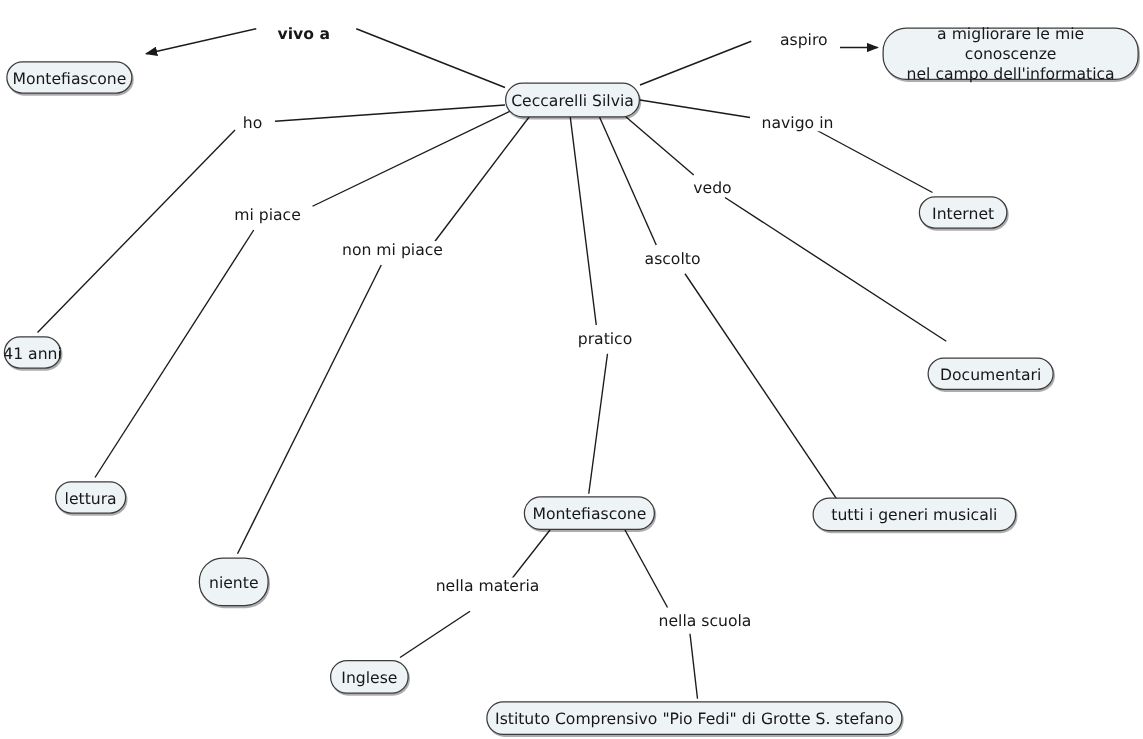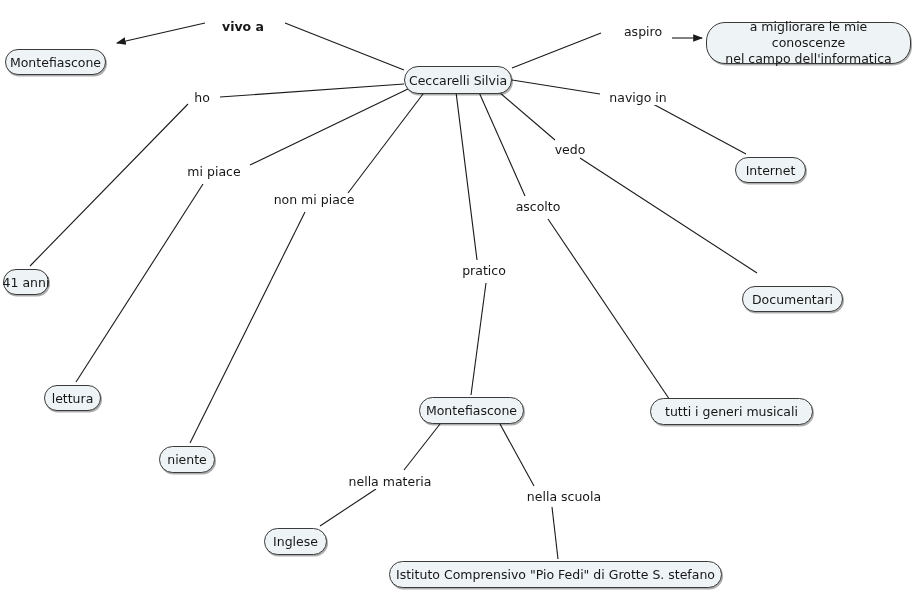--- a/index.html
+++ b/index.html
@@ -97,31 +97,31 @@
   <div id="label-layer">
       <div class="link-label" style="left: 243px; top: 27px; font-weight: bold;">vivo a</div>
       <div class="link-label" style="left: 643px; top: 32px;">aspiro</div>
       <div class="link-label" style="left: 202px; top: 98px;">ho</div>
       <div class="link-label" style="left: 214px; top: 172px;">mi piace</div>
       <div class="link-label" style="left: 314px; top: 200px;">non mi piace</div>
       <div class="link-label" style="left: 484px; top: 271px;">pratico</div>
       <div class="link-label" style="left: 538px; top: 207px;">ascolto</div>
       <div class="link-label" style="left: 570px; top: 150px;">vedo</div>
       <div class="link-label" style="left: 638px; top: 98px;">navigo in</div>
-      <div class="link-label" style="left: 390px; top: 482px;">nella materia</div>
+      <div class="link-label" style="left: 390px; top: 469px;">nella materia</div>
       <div class="link-label" style="left: 546px; top: 497px; margin-left: 18px;">nella scuola</div>
     </div>
   <div id="node-layer">
       <div class="node" style="left: 404px; top: 66px; width: 108px; height: 28px;">Ceccarelli Silvia</div>
       <div class="node" style="left: 5px; top: 49px; width: 101px; height: 26px;">Montefiascone</div>
       <div class="node multiline" style="left: 706px; top: 22px; width: 205px; height: 42px;">a migliorare le mie conoscenze
 nel campo dell'informatica</div>
       <div class="node" style="left: 735px; top: 157px; width: 71px; height: 26px;">Internet</div>
       <div class="node" style="left: 742px; top: 276px; width: 101px; height: 26px; margin-top: 10px;">Documentari</div>
       <div class="node" style="left: 650px; top: 398px; width: 163px; height: 27px;">tutti i generi musicali</div>
       <div class="node" style="left: 3px; top: 269px; width: 46px; height: 26px;">41 anni</div>
       <div class="node" style="left: 44px; top: 385px; width: 57px; height: 26px;">lettura</div>
-      <div class="node" style="left: 159px; top: 446px; width: 56px; height: 27px; text-align: center;">niente</div>
+      <div class="node" style="left: 159px; top: 446px; width: 56px; height: 39px; text-align: center;">niente</div>
       <div class="node" style="left: 419px; top: 397px; width: 105px; height: 27px;">Montefiascone</div>
       <div class="node" style="left: 264px; top: 528px; width: 63px; height: 27px;">Inglese</div>
       <div class="node" style="left: 389px; top: 561px; width: 333px; height: 27px;">Istituto Comprensivo "Pio Fedi" di Grotte S. stefano</div>
     </div>
 </div>
 
 </body></html>

